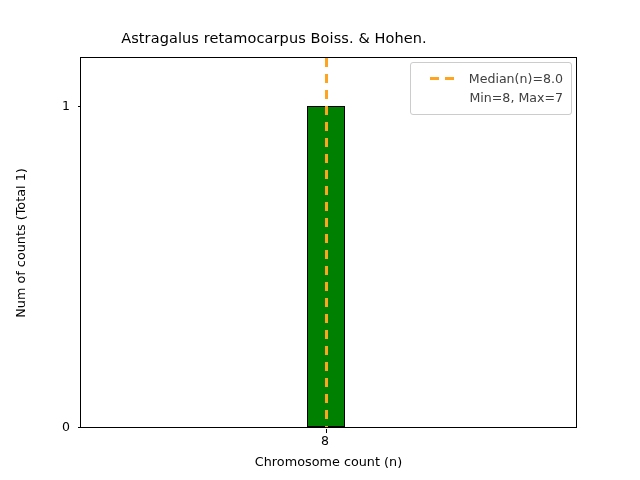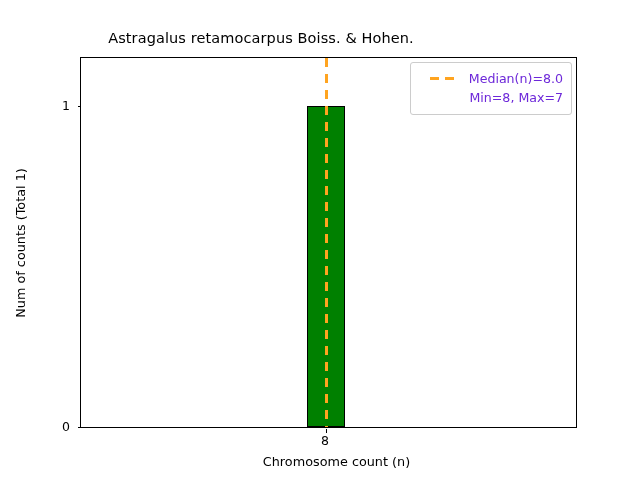--- a/index.html
+++ b/index.html
@@ -14,21 +14,21 @@
     position: relative;
     width: 640px;
     height: 480px;
     background: #ffffff;
     overflow: hidden;
   }
 
   
   #chart-title {
     position: absolute;
-    left: 0;
+    left: 13px;
     top: 30px;
     width: 522px;
     text-align: center;
     font-size: 14.5px;
     color: #000000;
     letter-spacing: 0.1px;
     white-space: nowrap;
   }
 
   
@@ -108,21 +108,21 @@
     position: absolute;
     text-align: center;
     font-size: 12.5px;
     color: #000000;
     width: 80px;
   }
 
   
   #xlabel {
     position: absolute;
-    left: 88px;
+    left: 80px;
     width: 497px;
     top: 454px;
     text-align: center;
     font-size: 12.8px;
     color: #000000;
   }
   #ylabel-wrap {
     position: absolute;
     left: 0px;
     top: 57px;
@@ -164,21 +164,21 @@
     margin-right: 9px;
     flex: 0 0 auto;
     background: repeating-linear-gradient(
       to right,
       #ffa420 0px, #ffa420 9px,
       rgba(255,255,255,0) 9px, rgba(255,255,255,0) 15px
     );
   }
   .legend-text {
     font-size: 12.6px;
-    color: #6d28d9;
+    color: #404040;
     white-space: nowrap;
   }
   .legend-row.second {
     justify-content: flex-end;
   }
 </style>
 </head>
 <body>
 
 <div id="figure">

